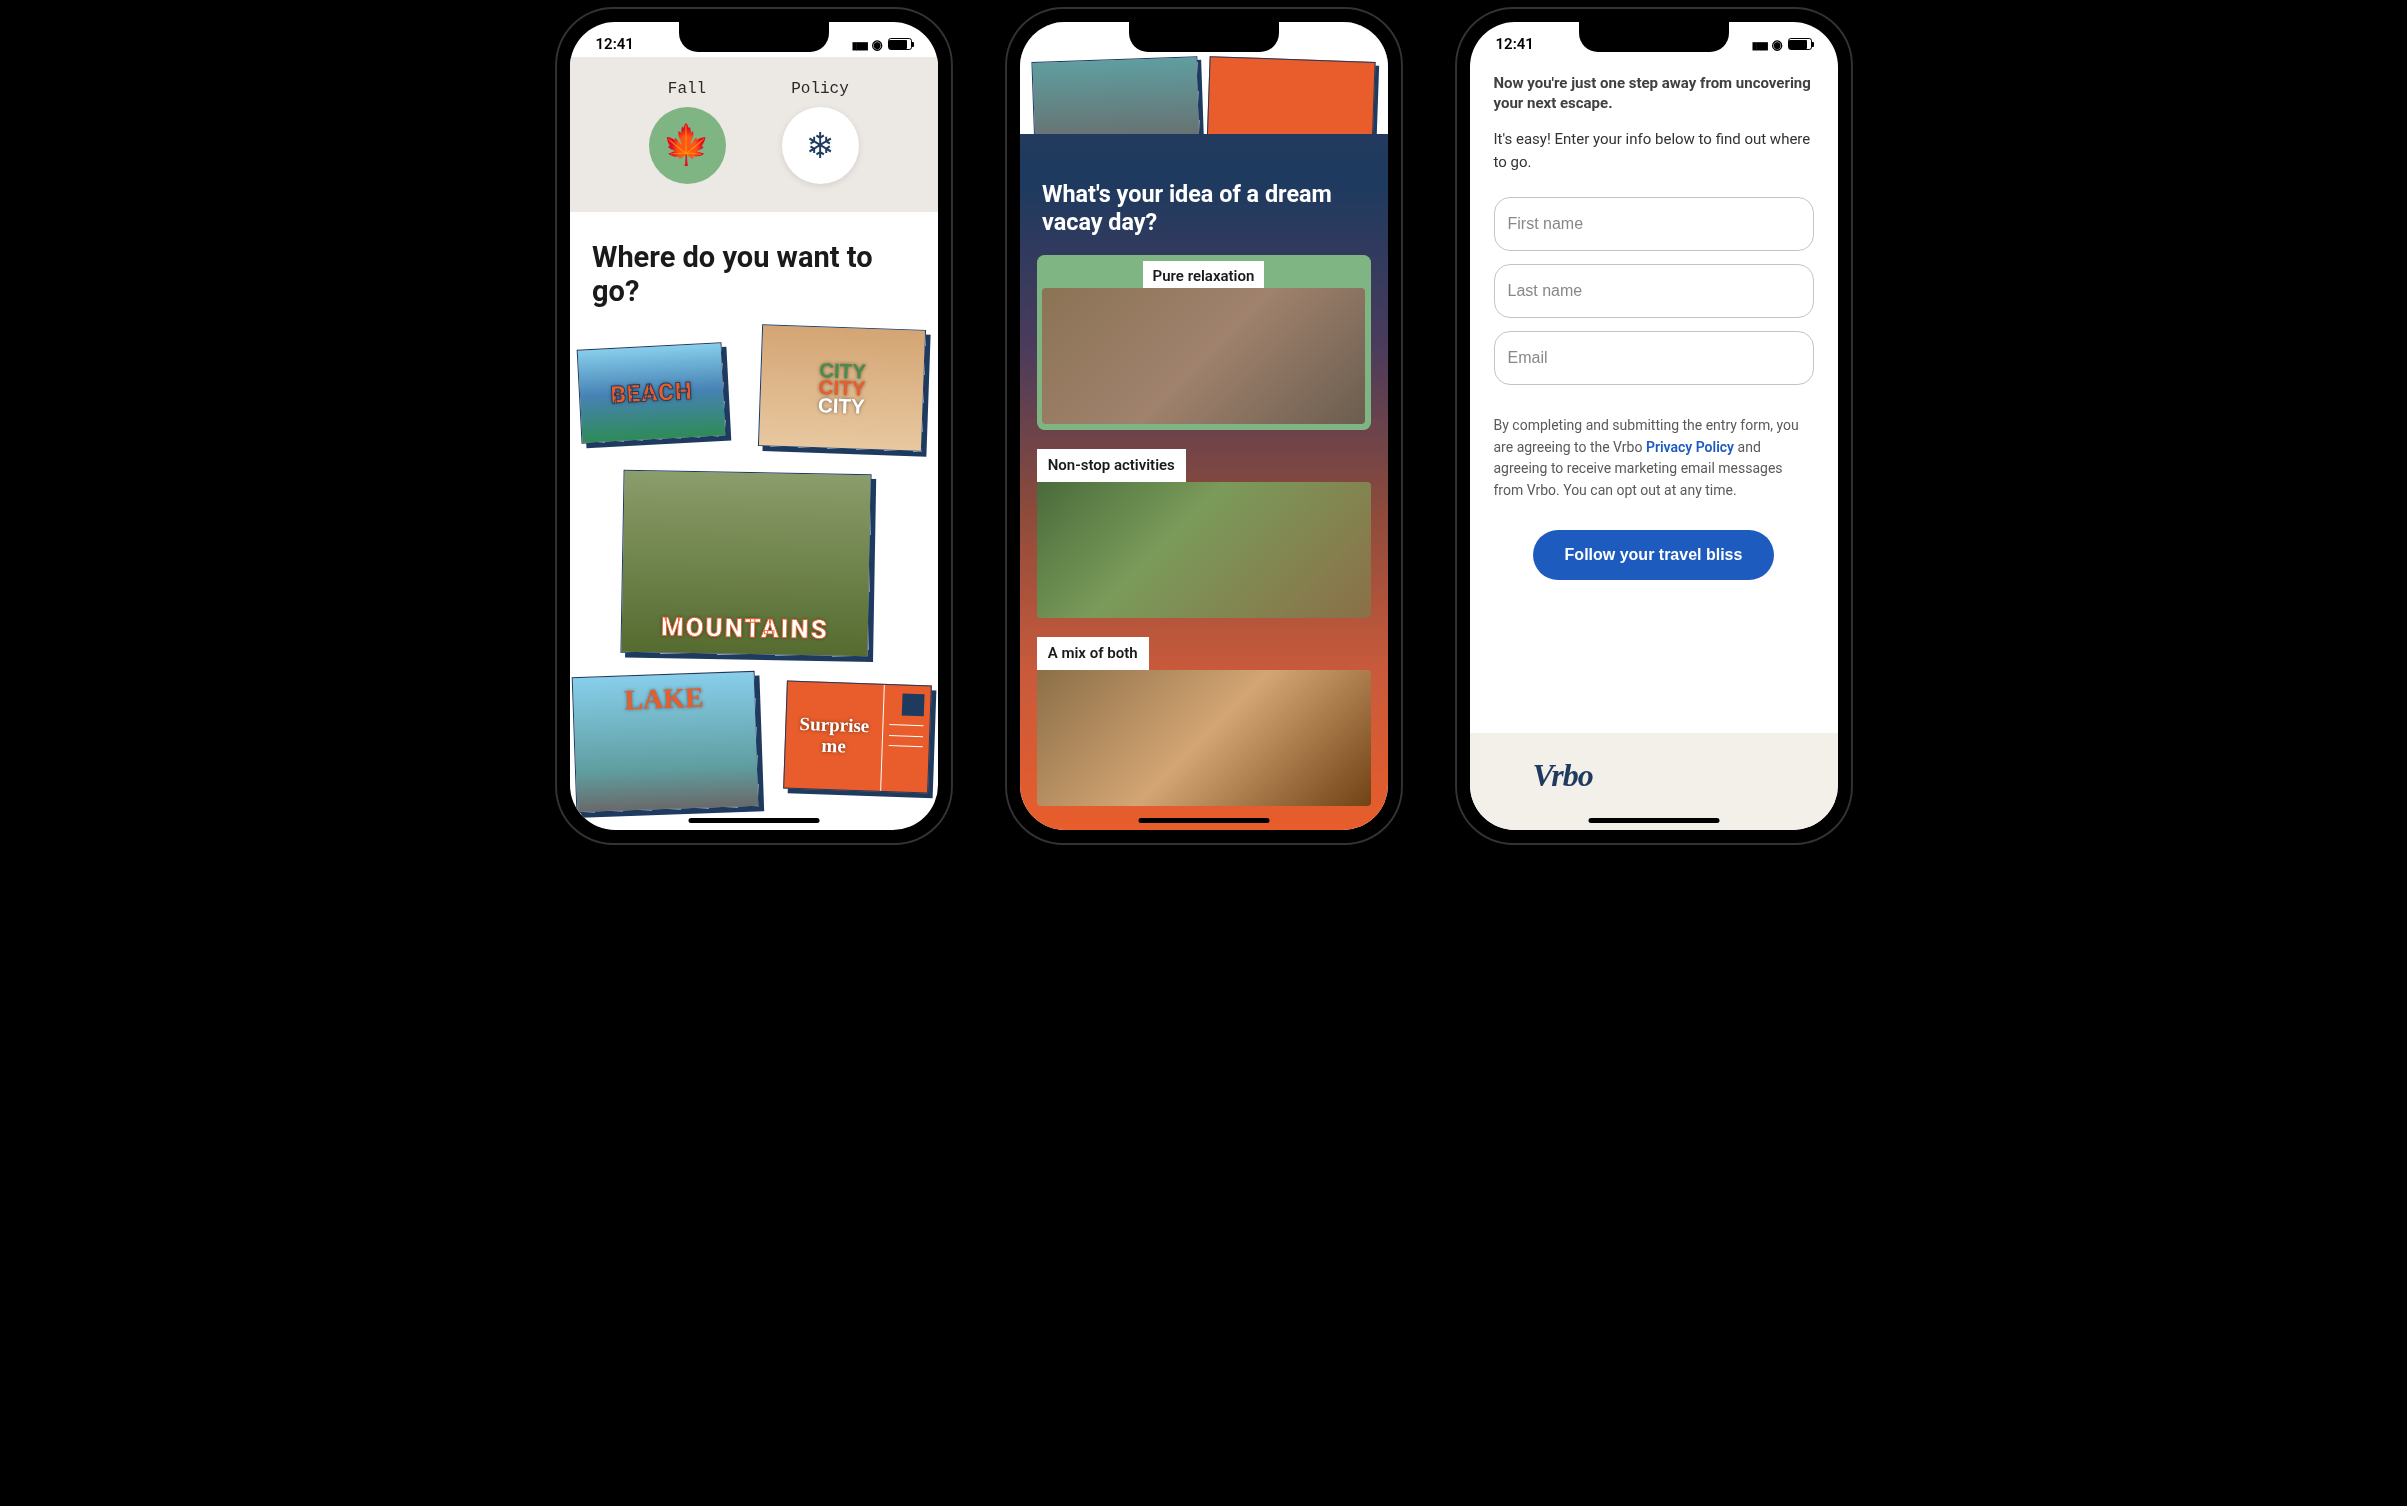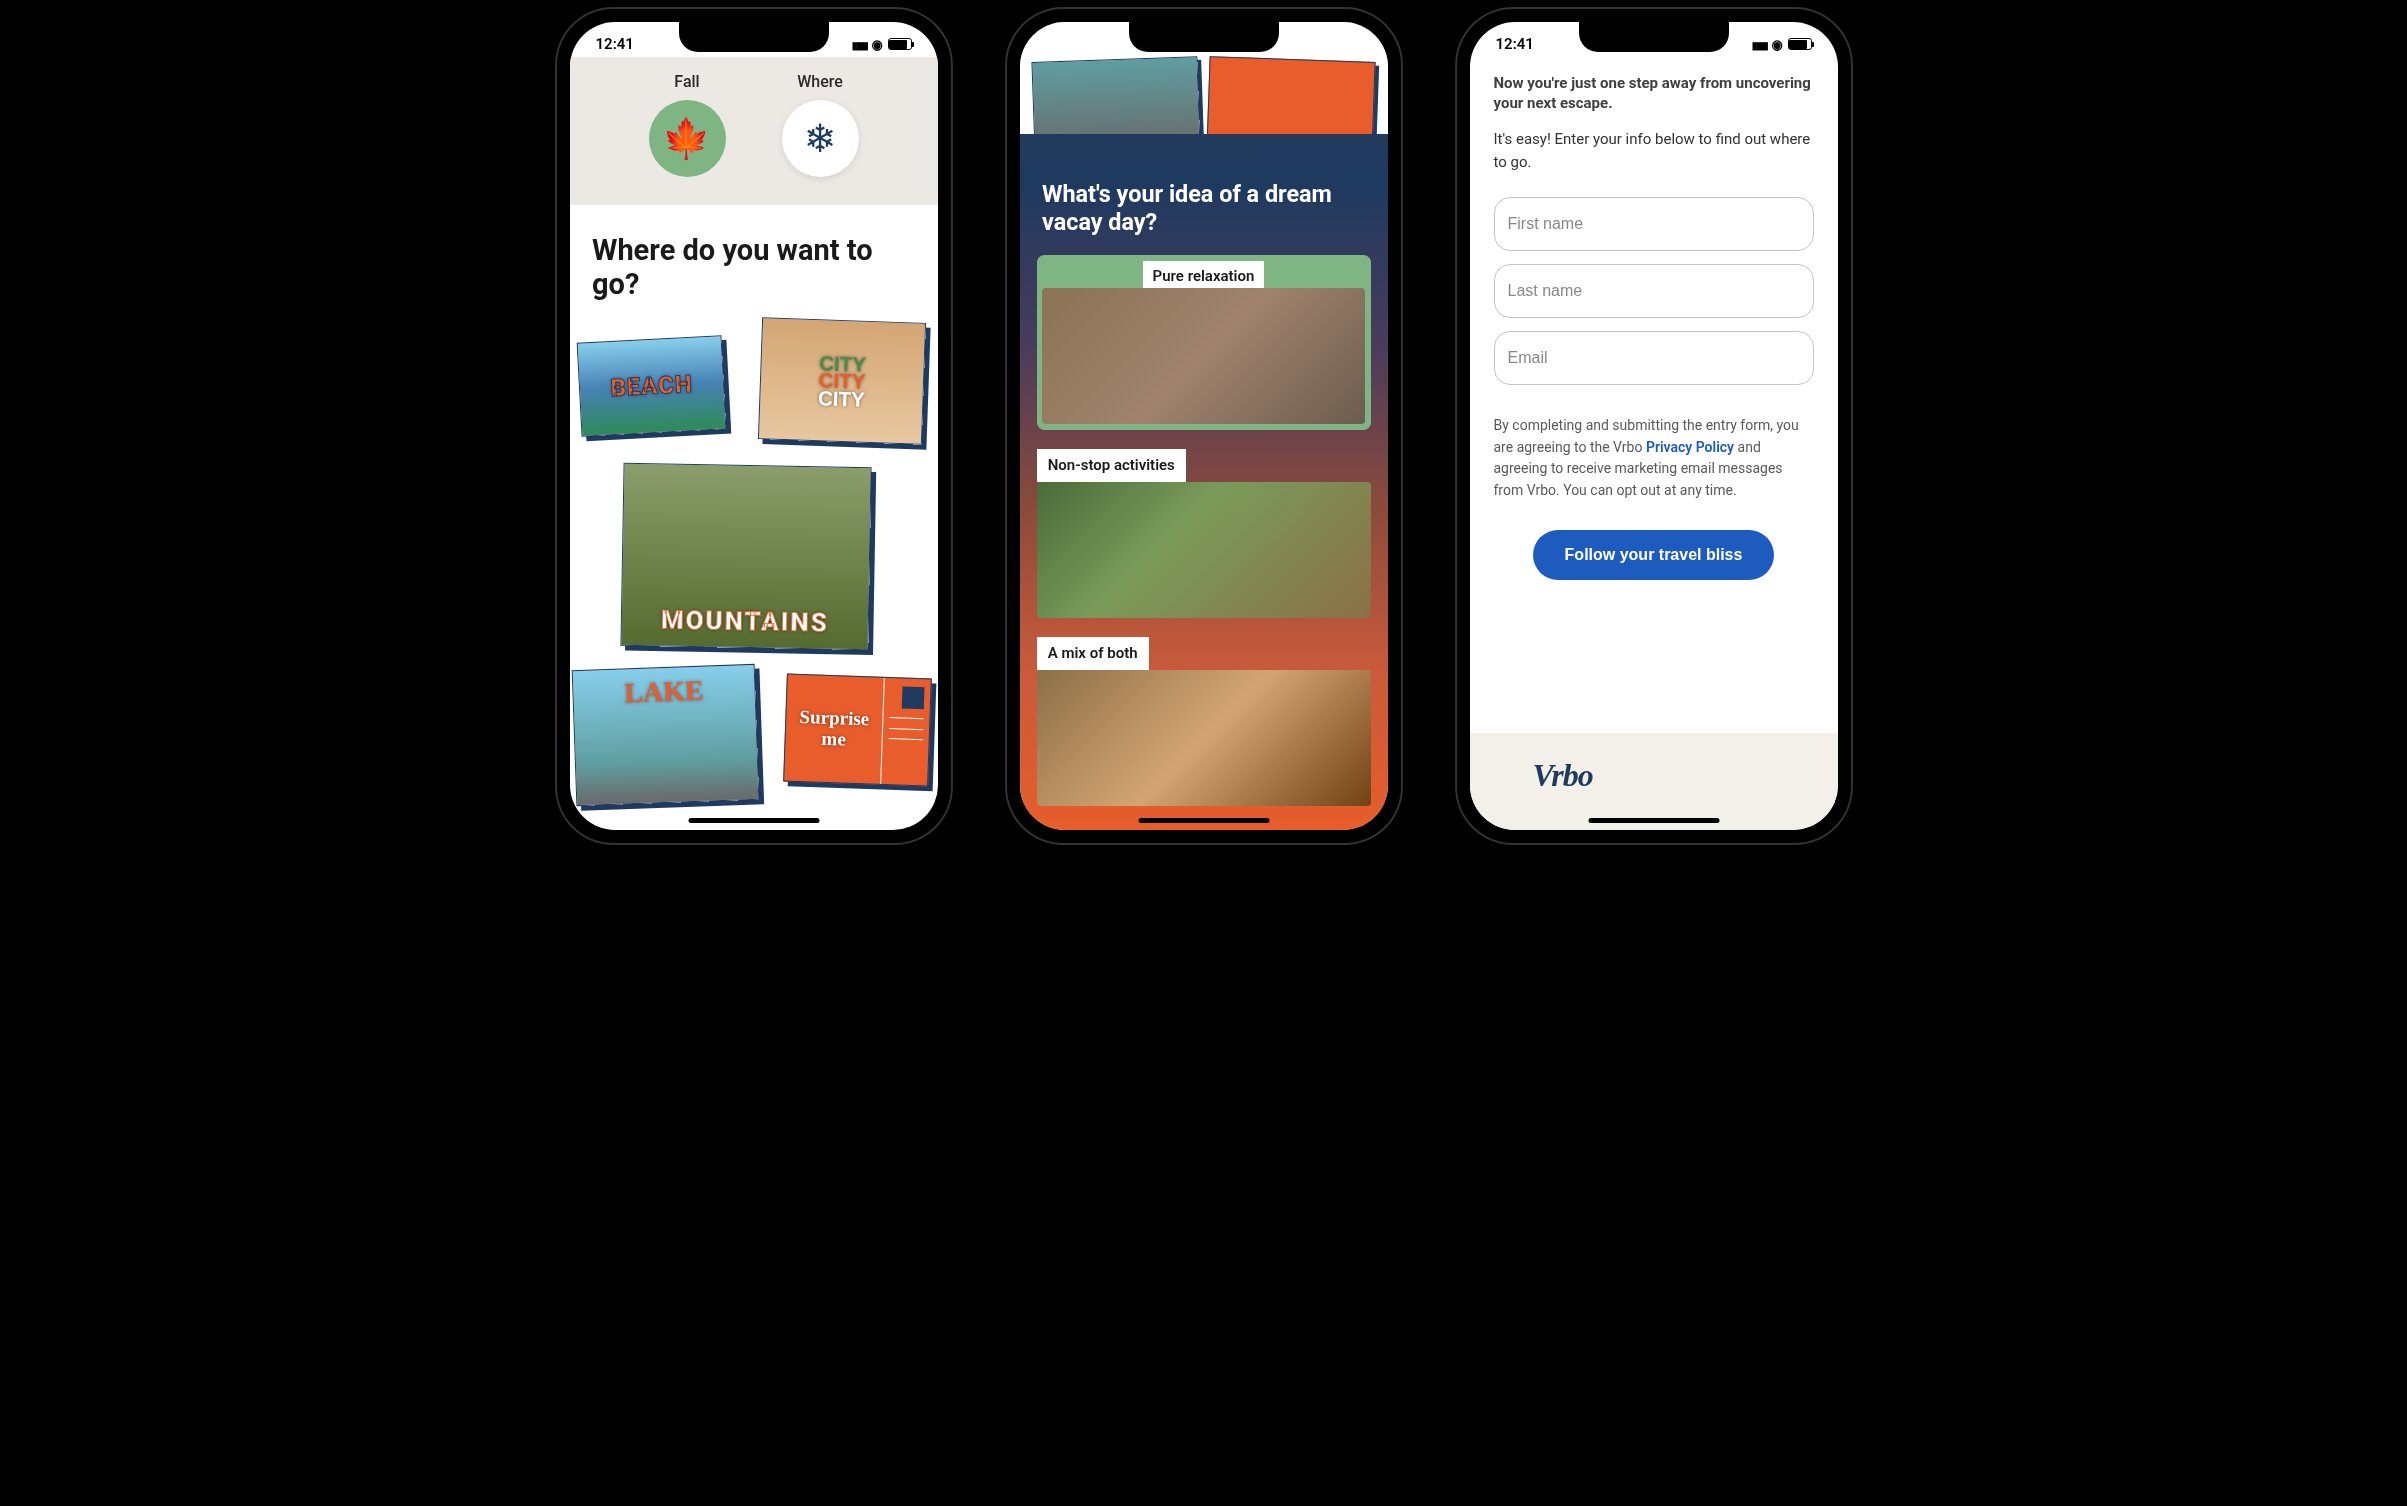--- a/index.html
+++ b/index.html
@@ -73,21 +73,22 @@
     width: 131px;
     height: 4.7px;
     background: #000;
     border-radius: 2.8px;
     z-index: 100;
   }
 
   
   .season-section {
     background: #ece8e3;
-    padding: 15px 0 28px;
+    padding: 23px 0 28px;
+    font-family: Liberation Mono, monospace;
   }
   .season-row {
     display: flex;
     justify-content: center;
     gap: 56px;
   }
   .season-item { text-align: center; }
   .season-label { font-size: 16px; font-weight: 500; color: #2a2a2a; margin-bottom: 9.4px; }
   .season-circle {
     width: 77px; height: 77px; border-radius: 50%;
@@ -270,21 +271,21 @@
       </div>
     </div>
 
     <div class="season-section">
       <div class="season-row">
         <div class="season-item">
           <div class="season-label">Fall</div>
           <div class="season-circle fall">🍁</div>
         </div>
         <div class="season-item">
-          <div class="season-label">Where</div>
+          <div class="season-label">Policy</div>
           <div class="season-circle winter">❄</div>
         </div>
       </div>
     </div>
 
     <h2 class="question-heading">Where do you want to go?</h2>
 
     <div class="postcards">
       <div class="postcard pc-beach">
         <span class="txt">BEACH</span>

